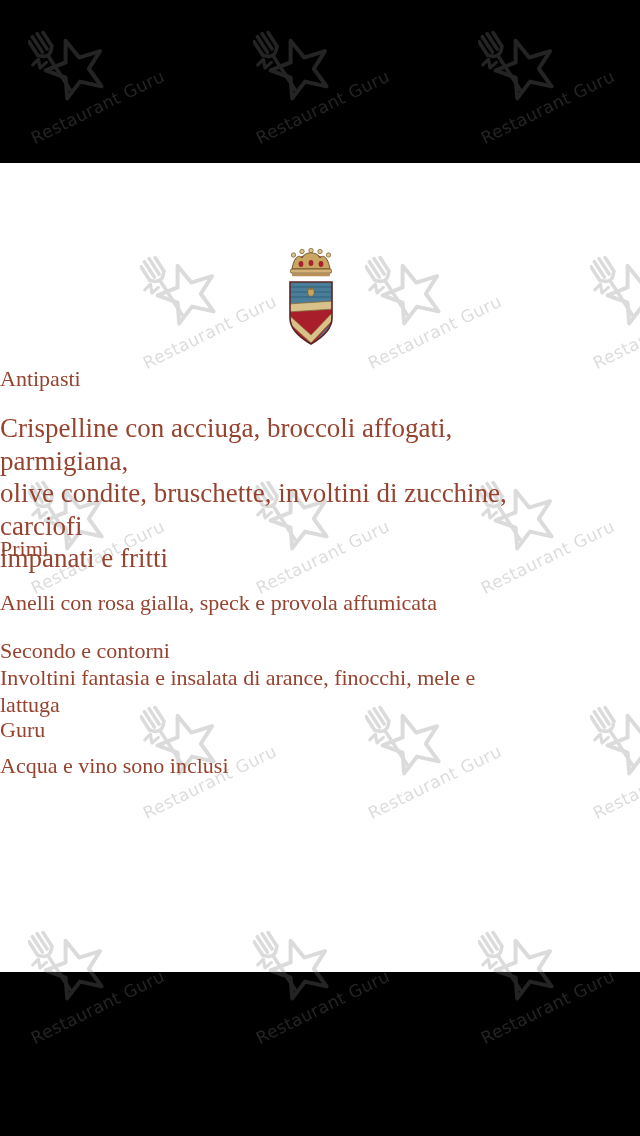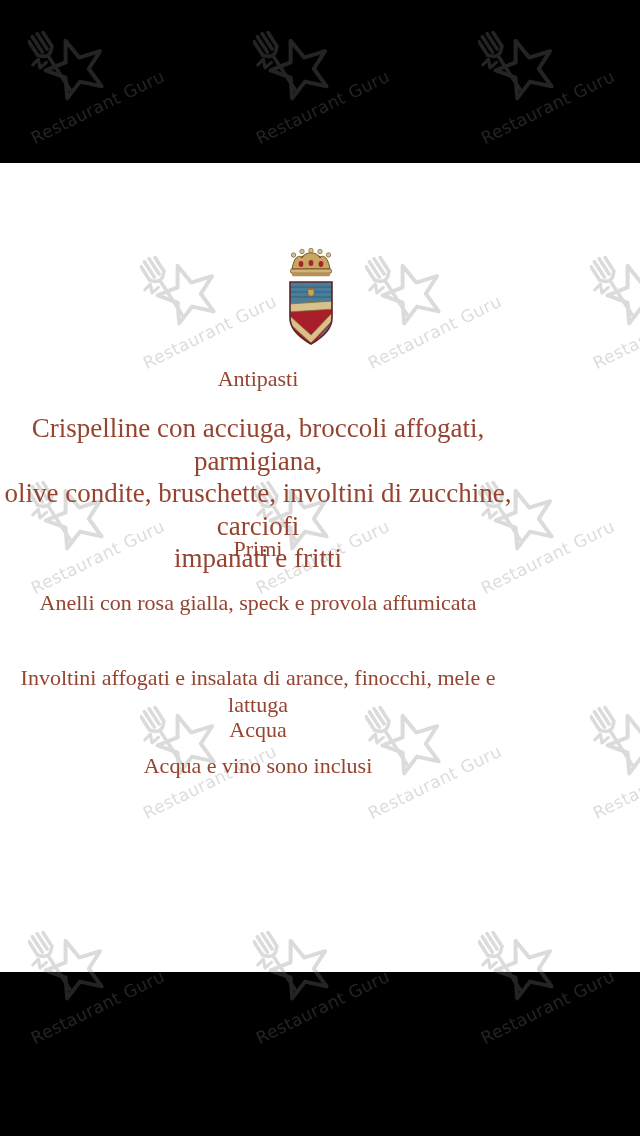--- a/index.html
+++ b/index.html
@@ -17,21 +17,21 @@
   .wm{position:absolute;width:190px;height:142px;}
   .wm svg{position:absolute;left:0;top:0;display:block;}
   .wm-text{
     position:absolute;left:4px;top:101px;
     transform:rotate(-26deg);transform-origin:0 50%;
     font-family:"DejaVu Sans","Liberation Sans",sans-serif;
     font-size:17px;font-weight:500;letter-spacing:.4px;white-space:nowrap;
   }
 
   .menu{position:absolute;inset:0;}
-  .mline{position:absolute;left:0;width:516px;text-align:center;line-height:27px;font-size:22px;}
+  .mline{position:absolute;left:0;width:516px;line-height:27px;font-size:22px;}
   .para{font-size:27px;line-height:32.5px;white-space:pre-line;}
   .crest{position:absolute;left:280px;top:246px;}
 </style>
 </head>
 <body>
 
 <div class="screen">
 
   <div class="bar top"></div>
   <div class="bar bottom"></div>
@@ -257,20 +257,21 @@
 
     <div class="mline" style="top:365px">Antipasti</div>
 
     <div class="mline para" style="top:412px">Crispelline con acciuga, broccoli affogati, parmigiana,
 olive condite, bruschette, involtini di zucchine, carciofi
 impanati e fritti</div>
 
     <div class="mline" style="top:535px">Primi</div>
     <div class="mline" style="top:589px">Anelli con rosa gialla, speck e provola affumicata</div>
 
-    <div class="mline" style="top:664px">Involtini affogati e insalata di arance, finocchi, mele e lattuga</div>
-
-    <div class="mline" style="top:716px">Acqua</div>
+    <div class="mline" style="top:637px">Secondo e contorni</div>
+    <div class="mline" style="top:664px">Involtini fantasia e insalata di arance, finocchi, mele e lattuga</div>
+
+    <div class="mline" style="top:716px">Guru</div>
 
     <div class="mline" style="top:752px">Acqua e vino sono inclusi</div>
 
   </div>
 </div>
 
 </body></html>

